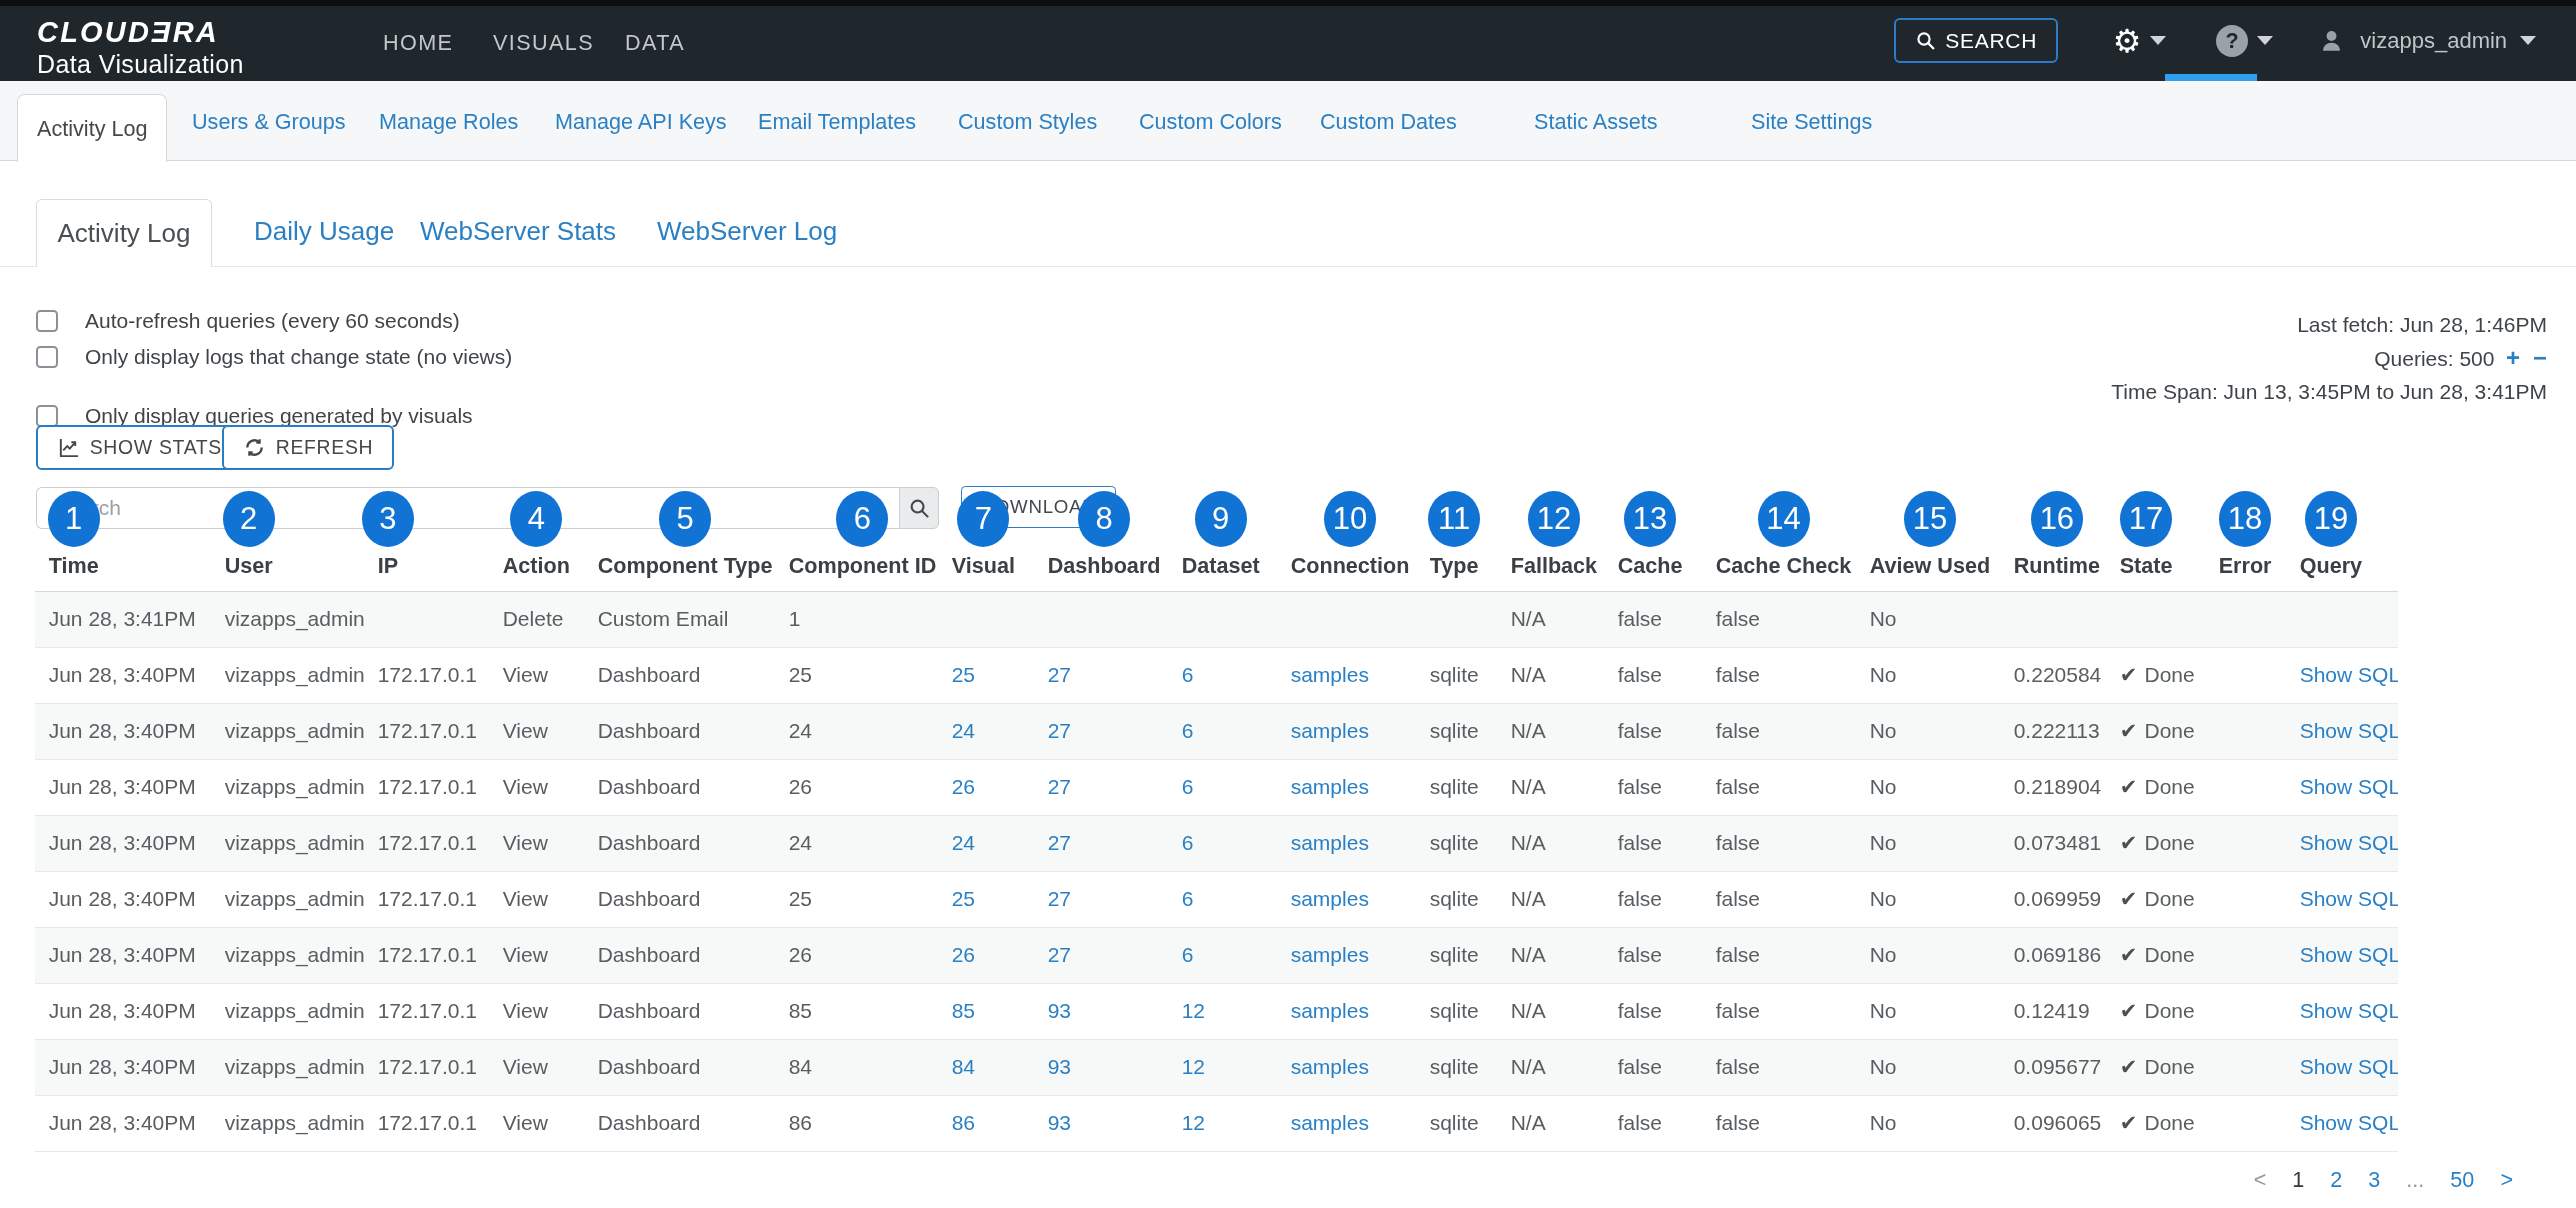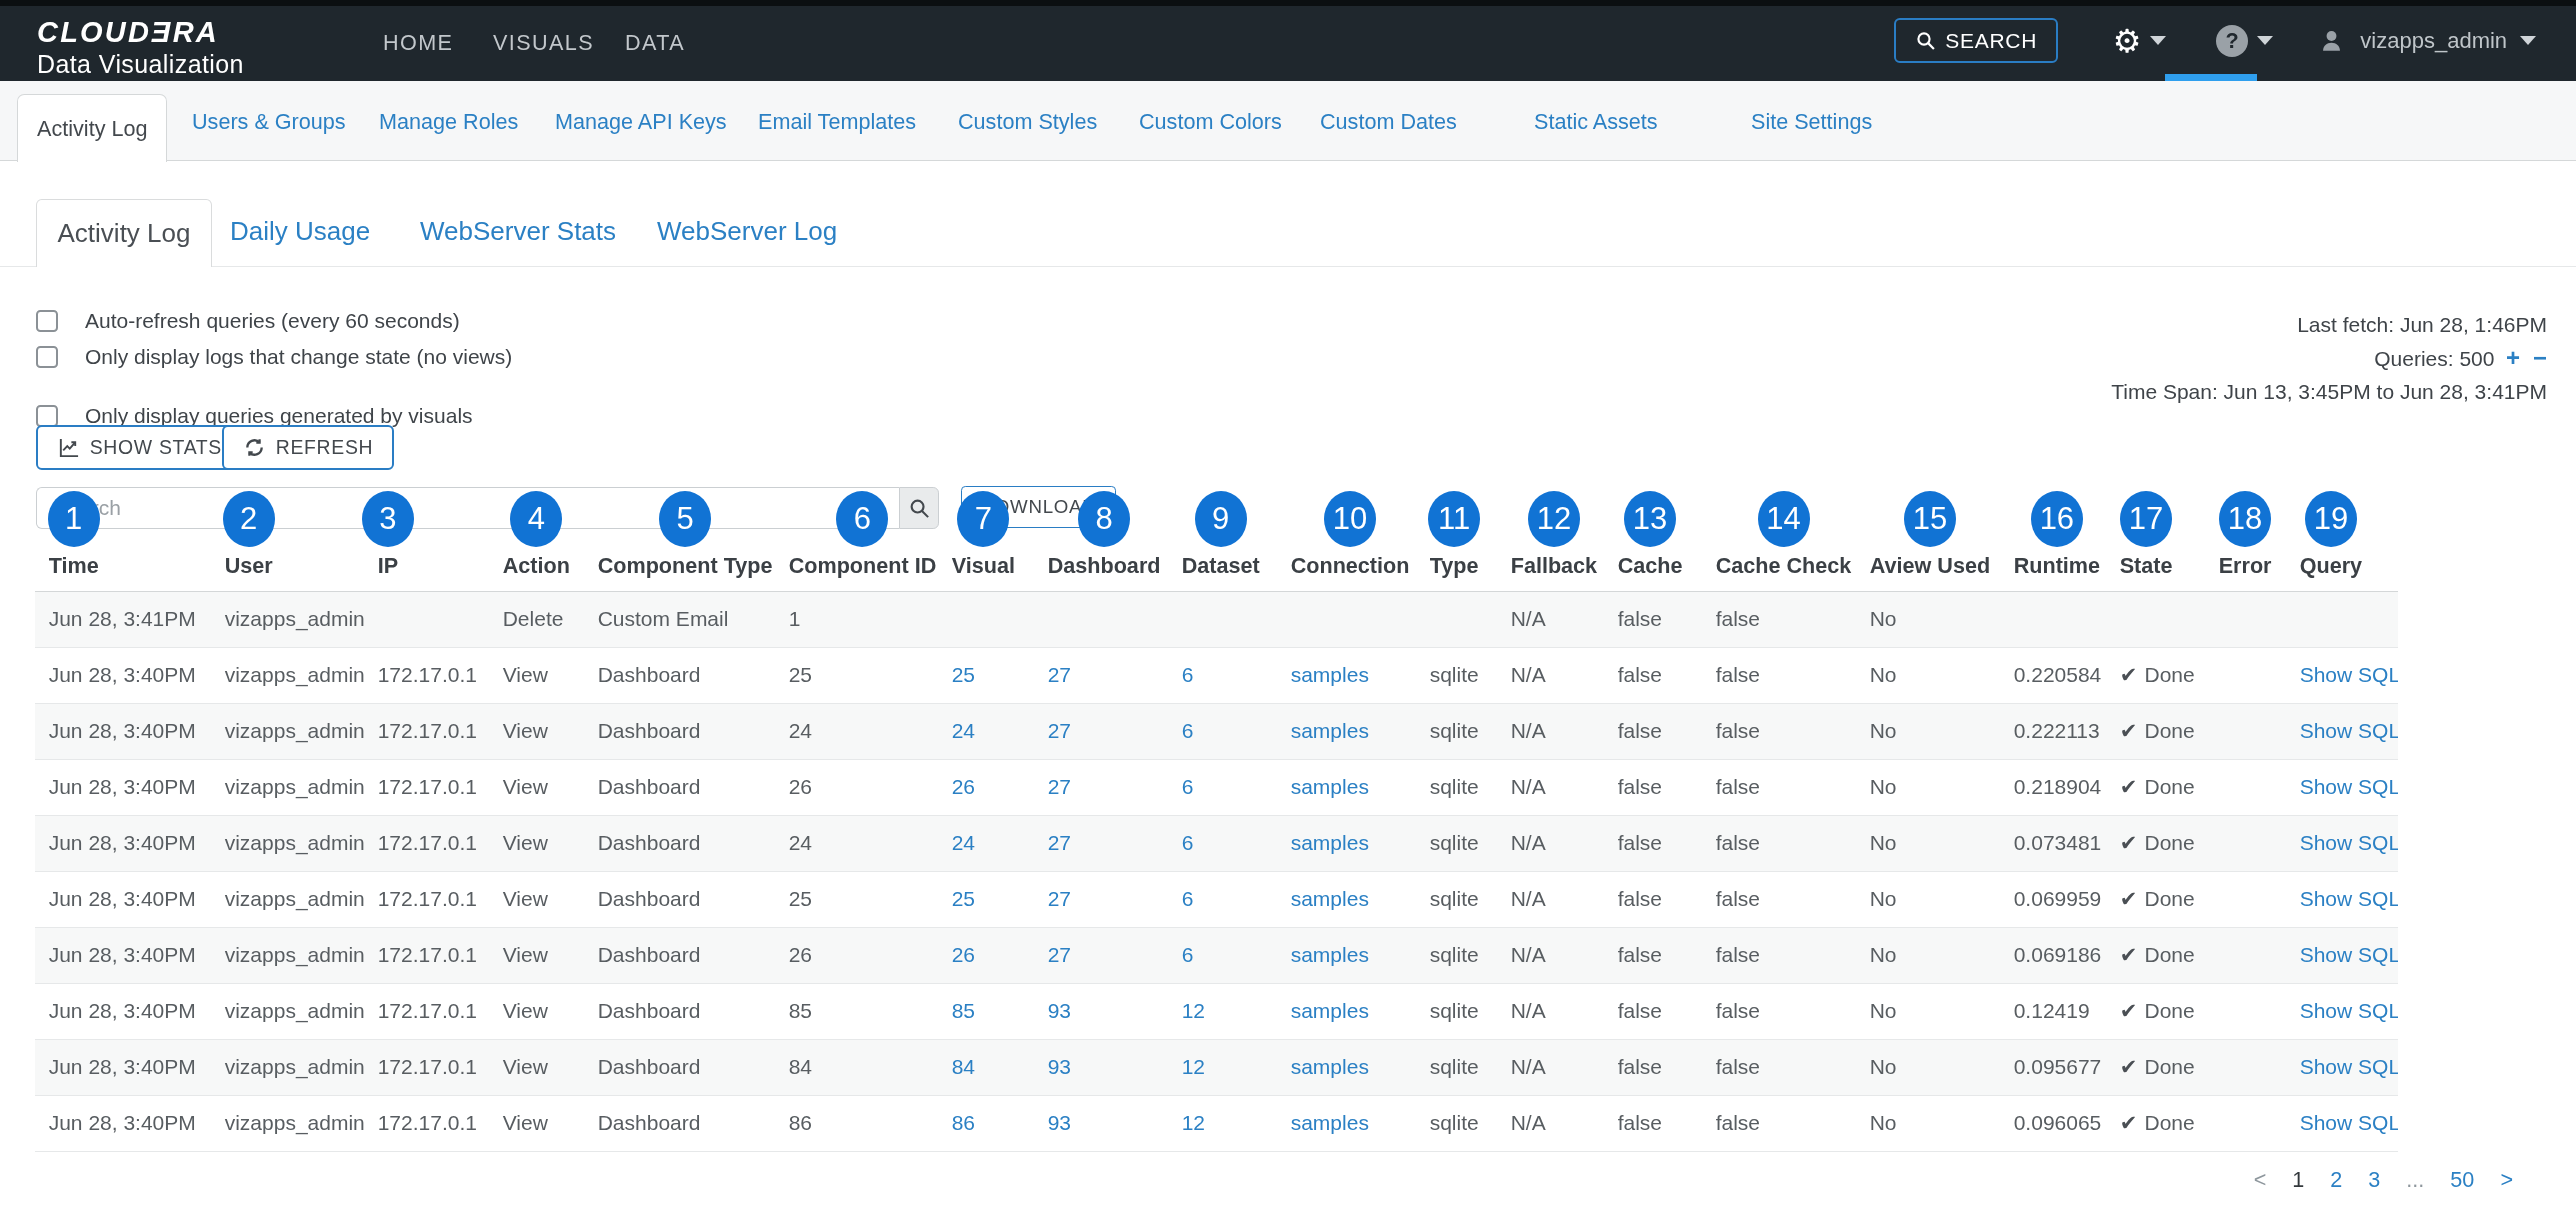--- a/index.html
+++ b/index.html
@@ -137,21 +137,21 @@
         <span class="tab-link" style="left: 1139px;">Custom Colors</span>
         <span class="tab-link" style="left: 1320px;">Custom Dates</span>
         <span class="tab-link" style="left: 1495px; margin-left: 39px;">Static Assets</span>
         <span class="tab-link" style="left: 1751px;">Site Settings</span>
       </div>
   </div>
 
   <div class="subtab-border"></div>
   <div class="subtab-active">Activity Log</div>
   <div id="subtab-links">
-      <span class="subtab-link" style="left: 230px; text-align: center;">Daily Usage</span>
+      <span class="subtab-link" style="left: 254px; text-align: center;">Daily Usage</span>
       <span class="subtab-link" style="left: 420px;">WebServer Stats</span>
       <span class="subtab-link" style="left: 657px;">WebServer Log</span>
     </div>
 
   <div id="checkboxes">
       <div class="chk-row" style="top: 309px;">
         <span class="chk-box"></span>
         <span class="chk-label">Auto-refresh queries (every 60 seconds)</span>
       </div>
       <div class="chk-row" style="top: 345px;">

